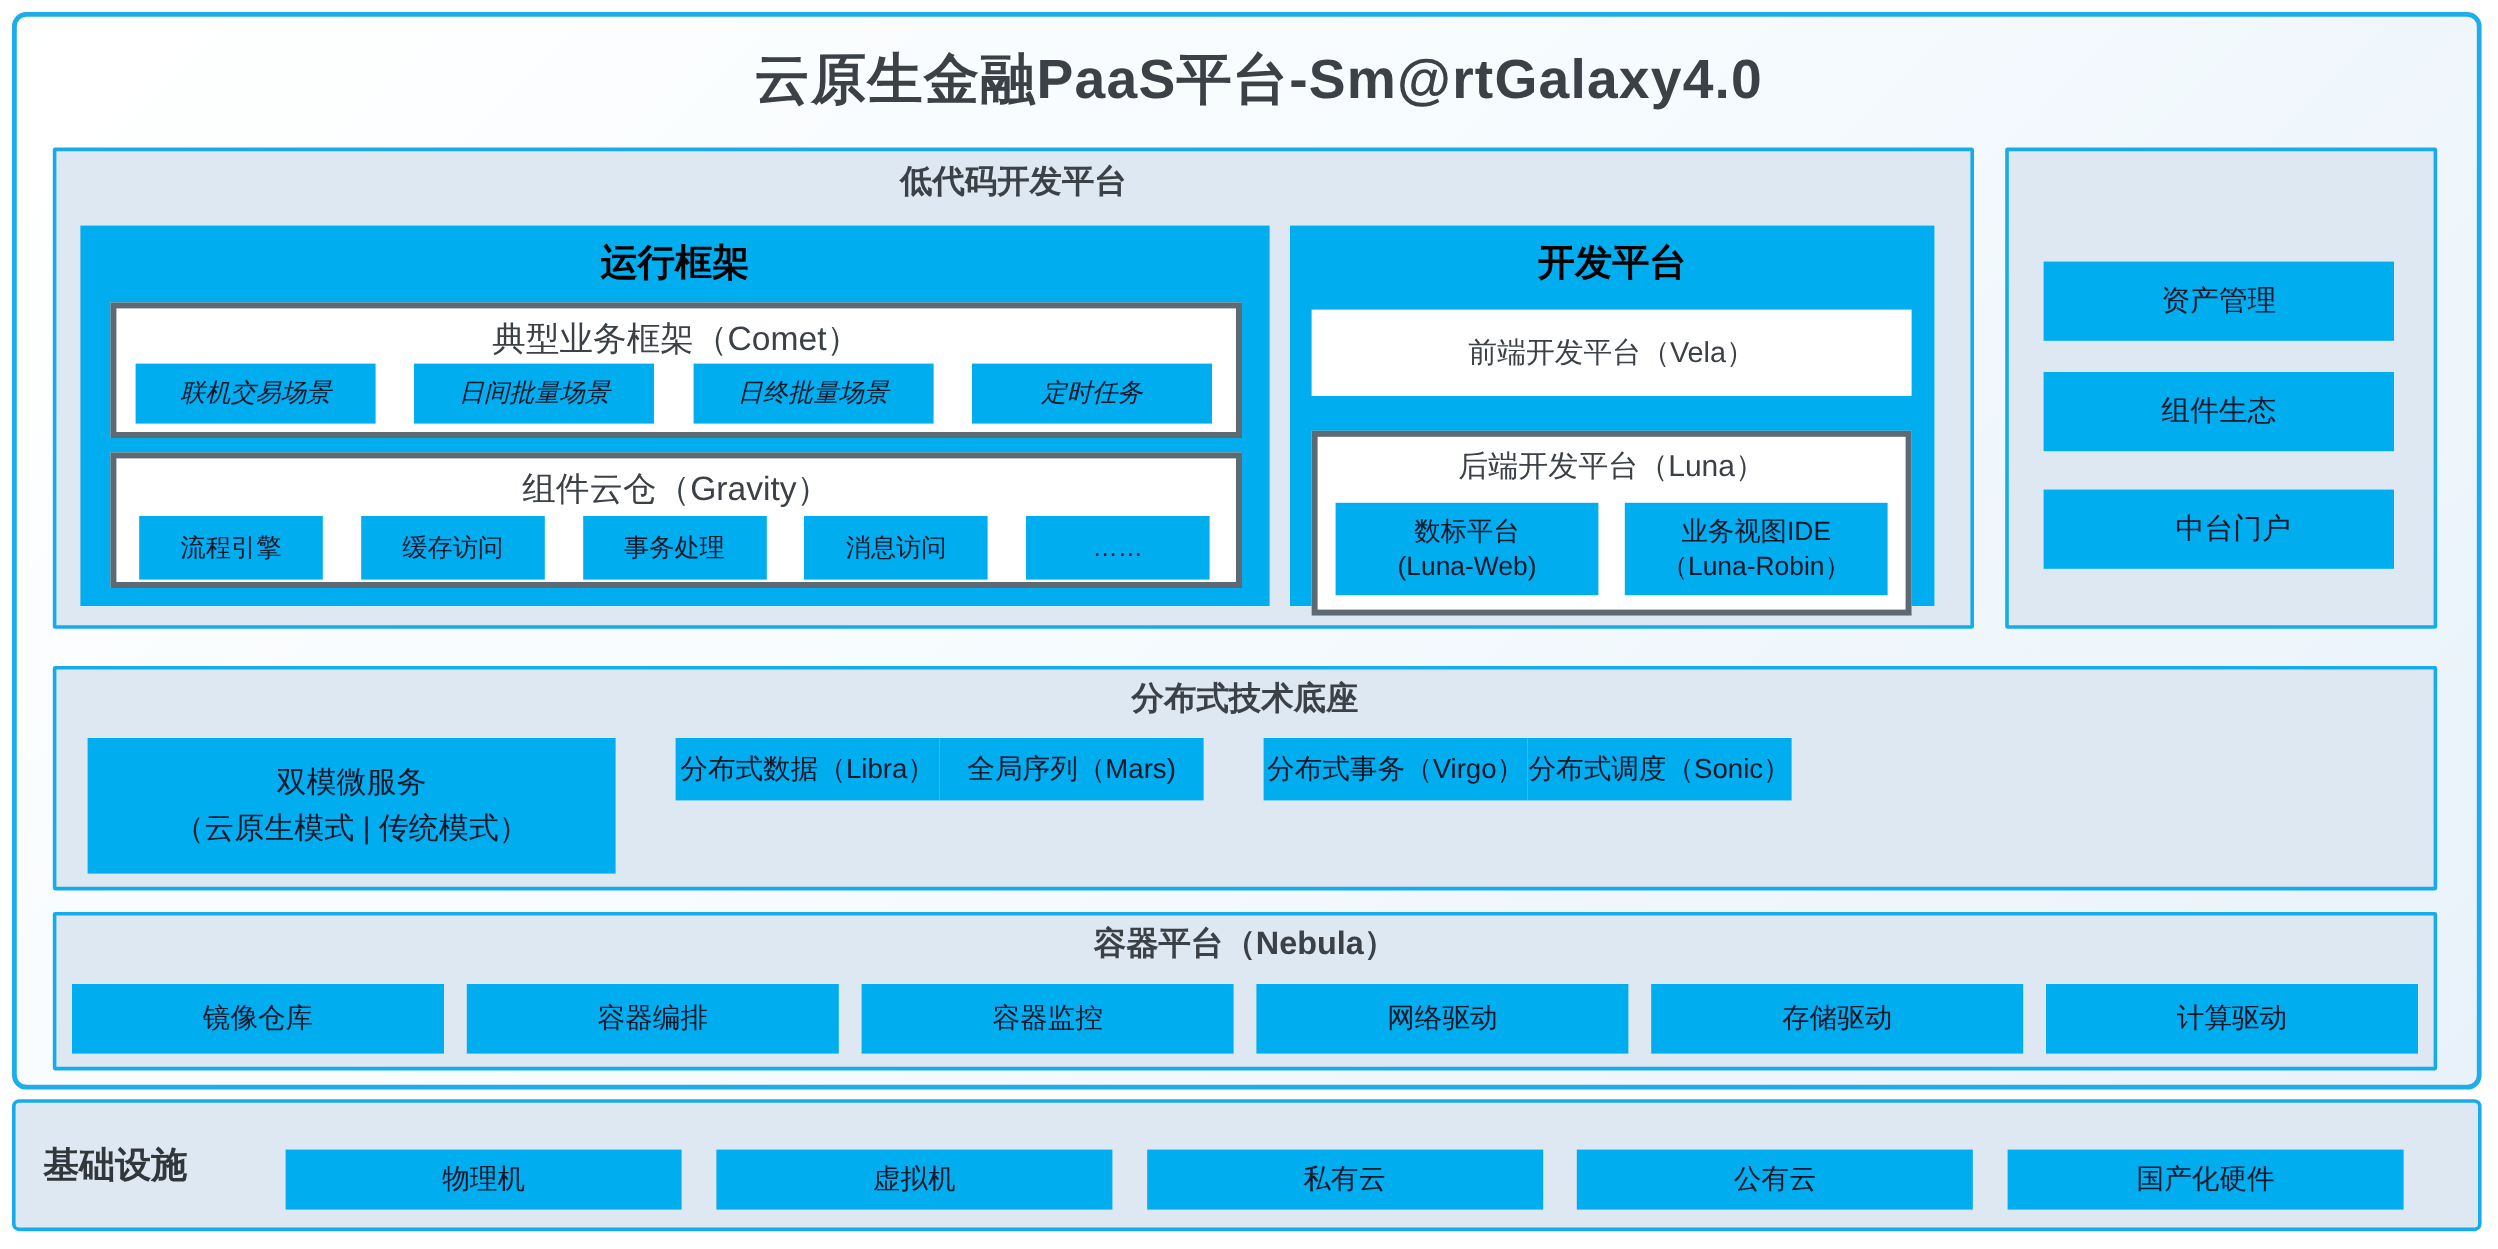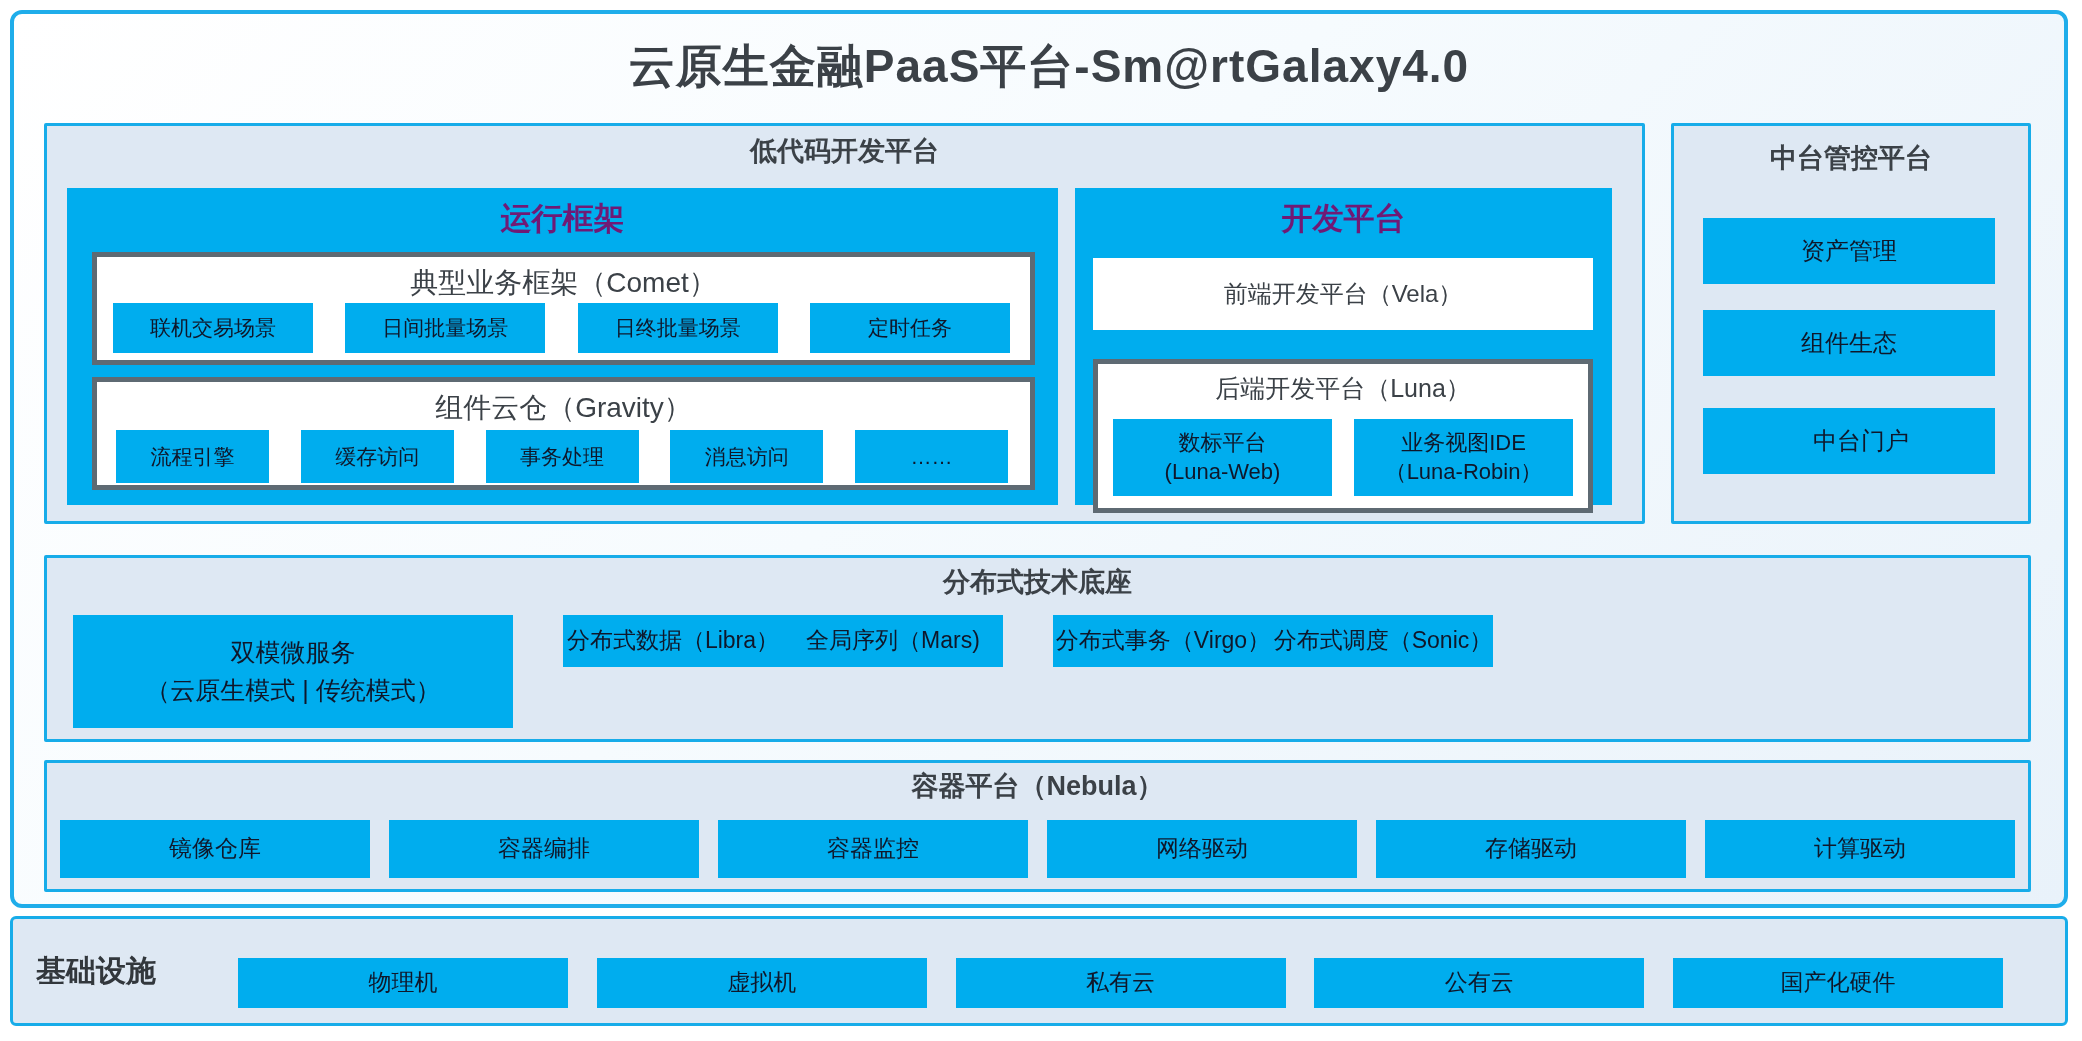--- a/index.html
+++ b/index.html
@@ -23,34 +23,34 @@
   .sec-header{
     position:absolute;left:0;right:0;text-align:center;
     font-size:27px;font-weight:700;color:#3b4147;
   }
   
   .lowcode{left:30px;top:109px;width:1601px;height:401px;}
   .lowcode .sec-header{top:7px;}
   .cyan-panel{position:absolute;background:#00adee;}
   .runtime{left:20px;top:62px;width:991px;height:317px;}
   .devplat{left:1028px;top:62px;width:537px;height:317px;}
-  .cyan-title{padding-top:10px;text-align:center;font-size:31px;font-weight:700;color:#701a75;}
+  .cyan-title{padding-top:10px;text-align:center;font-size:31px;font-weight:700;color:#000000;}
   .white-box{position:absolute;background:#ffffff;box-sizing:border-box;}
   .bordered{border:5px solid #5e6a73;}
   .comet{left:25px;top:64px;width:943px;height:113px;}
   .gravity{left:25px;top:189px;width:943px;height:113px;}
   .white-title{padding-top:7px;text-align:center;font-size:28px;font-weight:500;color:#3b4147;}
   .row{position:absolute;display:flex;justify-content:space-between;}
   .btn{
     background:#00adee;color:#0f172a;display:flex;flex-direction:column;
     align-items:center;justify-content:center;text-align:center;
     font-size:22px;line-height:1.3;box-sizing:border-box;
   }
   .comet-row{left:16px;right:20px;top:46px;height:50px;}
-  .comet-row .btn{width:200px;height:50px;font-size:21px;}
+  .comet-row .btn{width:200px;height:50px;font-size:21px;font-style:italic;}
   .gravity-row{left:19px;right:22px;top:48px;height:53px;}
   .gravity-row .btn{width:153px;height:53px;font-size:21px;}
   .vela{
     left:18px;top:70px;width:500px;height:72px;display:flex;align-items:center;
     justify-content:center;font-size:24px;font-weight:500;color:#3b4147;
   }
   .luna{left:18px;top:160px;width:500px;height:154px;margin-top:11px;}
   .luna .white-title{padding-top:8px;font-size:25px;}
   .luna-row{left:15px;right:15px;top:55px;height:77px;}
   .luna-row .btn{width:219px;height:77px;font-size:22px;}
@@ -133,21 +133,20 @@
             <div class="btn">
               <div>业务视图IDE</div>
               <div>（Luna-Robin）</div>
             </div>
           </div>
         </div>
       </div>
     </section>
 
     <section class="panel midplat">
-      <div class="sec-header">中台管控平台</div>
       <div class="btn mid-btn b0">资产管理</div>
       <div class="btn mid-btn b1">组件生态</div>
       <div class="btn mid-btn b2">中台门户</div>
     </section>
 
     <section class="panel dist">
       <div class="sec-header">分布式技术底座</div>
       <div class="dist-grid">
         <div class="btn dual">
           <div>双模微服务</div>

